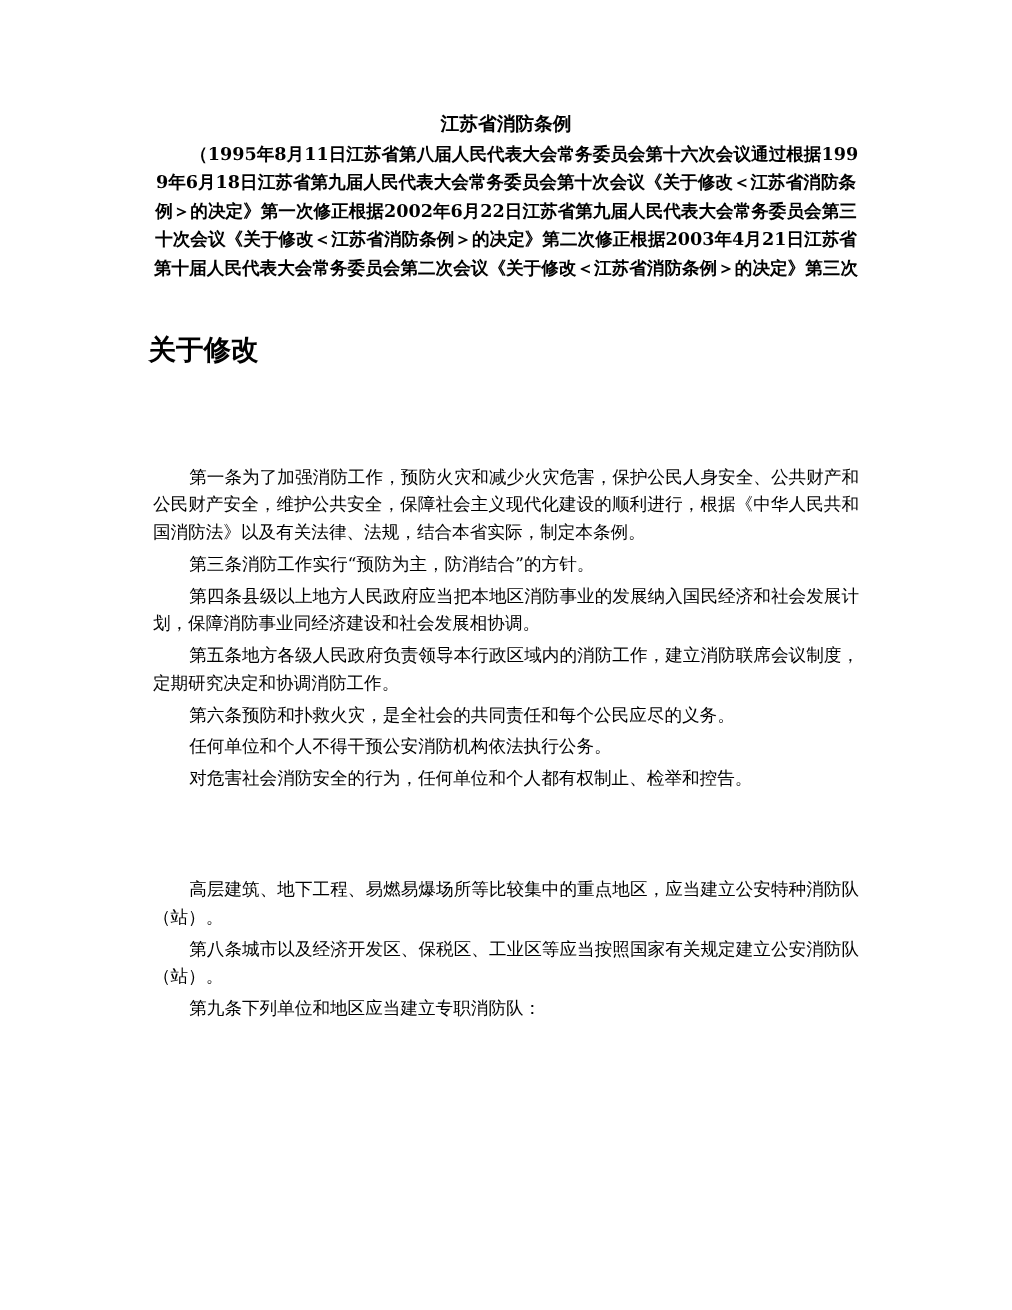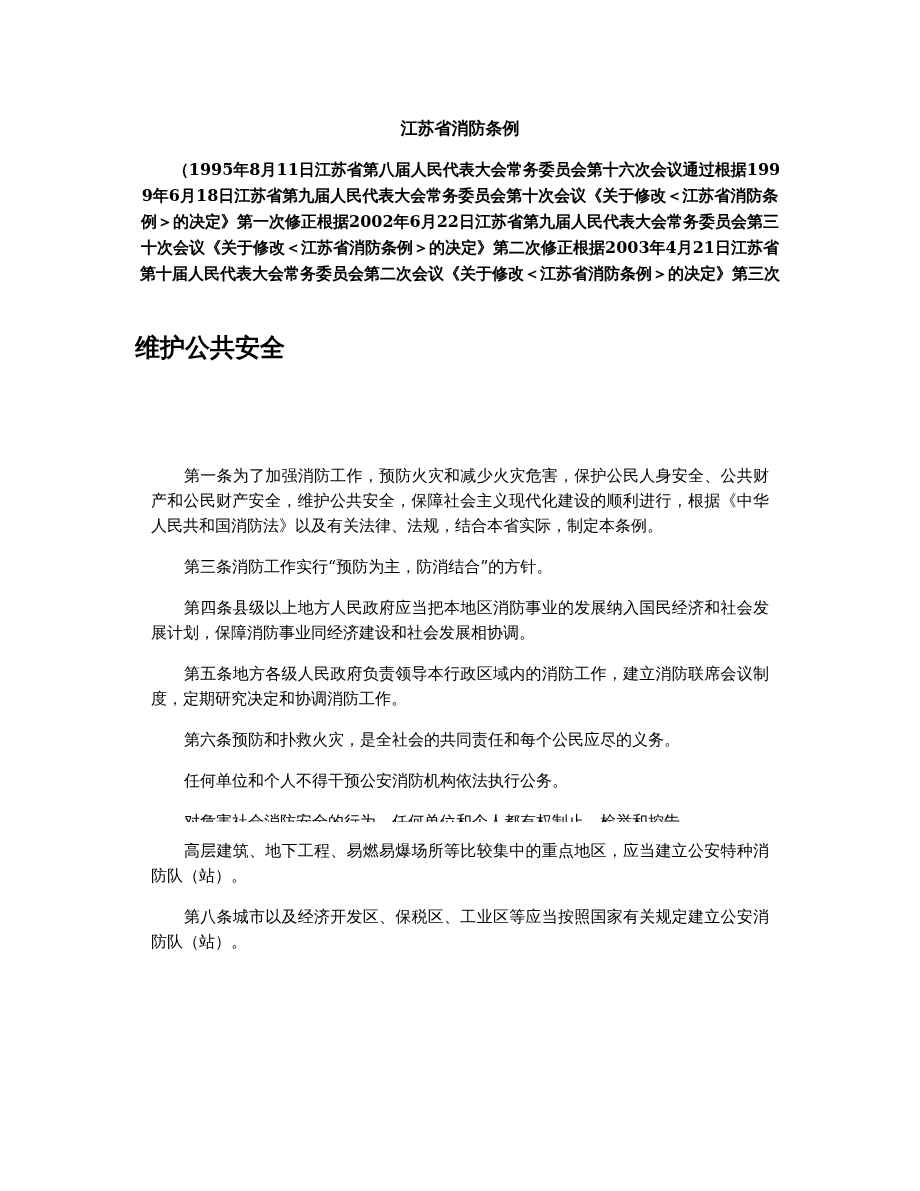--- a/index.html
+++ b/index.html
@@ -15,21 +15,21 @@
     height: 1191px;
     padding: 100px 135px 0 135px;
     color: #000000;
     font-family: "DejaVu Serif", "Liberation Serif", serif;
   }
   .doc-title {
     font-size: 17px;
     font-weight: bold;
     text-align: center;
     line-height: 27px;
-    margin: 15px;
+    margin: 0;
   }
   .preamble {
     font-size: 16px;
     font-weight: bold;
     text-align: center;
     text-indent: 33px;
     line-height: 26px;
     height: 130px;
     overflow: hidden;
     margin: 0 0 43px 0;
@@ -42,39 +42,39 @@
     line-height: 35px;
     margin: 15px 0 82px 0;
     text-align: left;
   }
   .body-block {
     overflow: hidden;
   }
   .body-block.block-1 { height: 375px; }
   .body-block.block-2 { height: 150px; }
   .para {
-    margin: 16px;
+    margin: 4px;
     font-size: 16px;
     line-height: 25px;
     text-align: justify;
     text-indent: 33px;
     word-break: break-all;
     overflow-wrap: anywhere;
   }
 </style>
 </head>
 <body>
 
 <div class="page">
 
   <div class="doc-title">江苏省消防条例</div>
 
   <div class="preamble">（1995年8月11日江苏省第八届人民代表大会常务委员会第十六次会议通过根据1999年6月18日江苏省第九届人民代表大会常务委员会第十次会议《关于修改＜江苏省消防条例＞的决定》第一次修正根据2002年6月22日江苏省第九届人民代表大会常务委员会第三十次会议《关于修改＜江苏省消防条例＞的决定》第二次修正根据2003年4月21日江苏省第十届人民代表大会常务委员会第二次会议《关于修改＜江苏省消防条例＞的决定》第三次修正）</div>
 
-  <h1 class="chapter-heading">维护公共安全</h1>
+  <h1 class="chapter-heading">关于修改</h1>
 
   <div class="body-block block-1">
     <p class="para">第一条为了加强消防工作，预防火灾和减少火灾危害，保护公民人身安全、公共财产和公民财产安全，维护公共安全，保障社会主义现代化建设的顺利进行，根据《中华人民共和国消防法》以及有关法律、法规，结合本省实际，制定本条例。</p>
     <p class="para">第三条消防工作实行“预防为主，防消结合”的方针。</p>
     <p class="para">第四条县级以上地方人民政府应当把本地区消防事业的发展纳入国民经济和社会发展计划，保障消防事业同经济建设和社会发展相协调。</p>
     <p class="para">第五条地方各级人民政府负责领导本行政区域内的消防工作，建立消防联席会议制度，定期研究决定和协调消防工作。</p>
     <p class="para">第六条预防和扑救火灾，是全社会的共同责任和每个公民应尽的义务。</p>
     <p class="para">任何单位和个人不得干预公安消防机构依法执行公务。</p>
     <p class="para">对危害社会消防安全的行为，任何单位和个人都有权制止、检举和控告。</p>
   </div>

